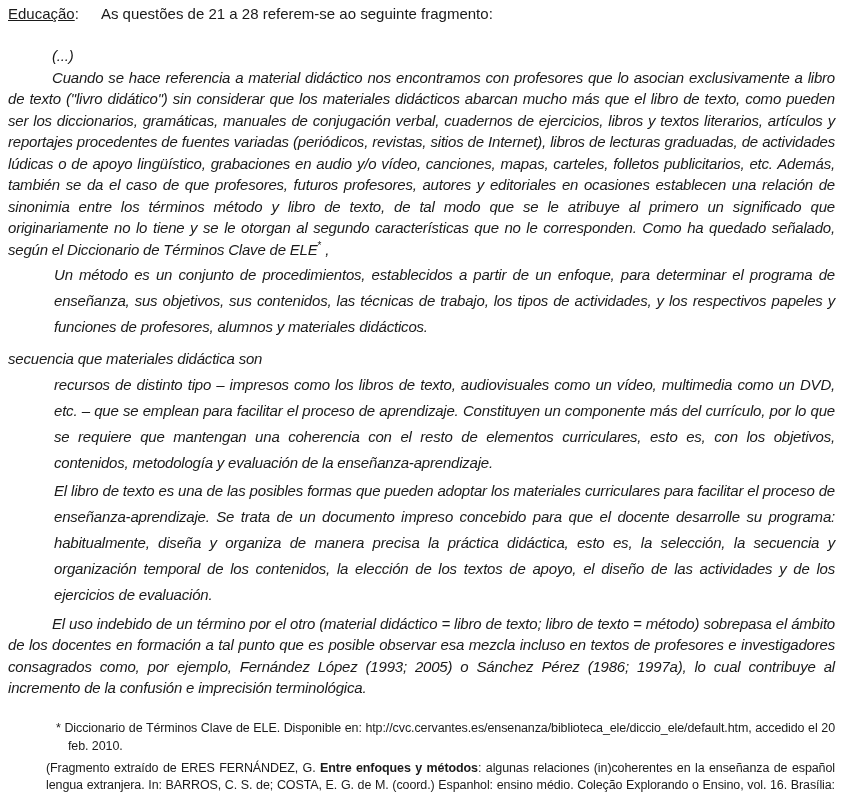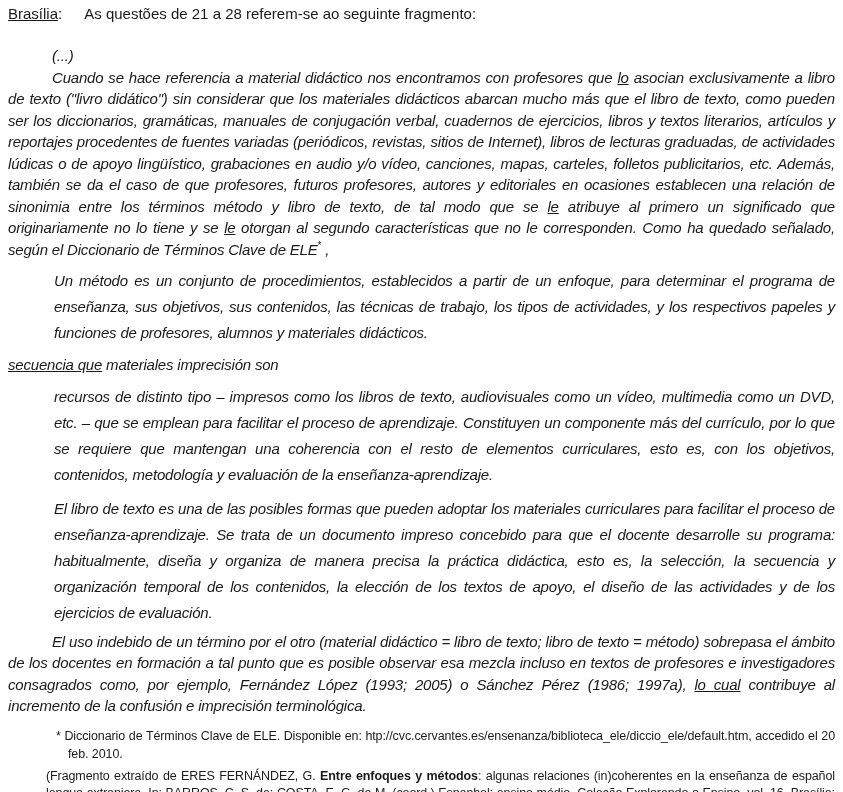--- a/index.html
+++ b/index.html
@@ -36,70 +36,70 @@
     text-align: justify;
     text-indent: 44px;
   }
   .quote {
     margin-left: 46px;
     line-height: 26px;
     text-align: justify;
   }
   .connector { line-height: 21.5px; }
   .connector.indented { text-indent: 44px; }
-  .mt6 { margin-top: 8px; }
+  .mt6 { margin-top: 2px; }
   .mt5 { margin-top: 5px; }
   .mt8 { margin-top: 8px; }
-  .u { text-decoration: underline; }
+  .u { }
   sup.star {
     font-size: 10px;
     font-style: normal;
     vertical-align: super;
     line-height: 0;
   }
 
   .footnotes {
     font-style: normal;
     font-size: 12.5px;
     letter-spacing: -0.1px;
   }
   .fn-asterisk {
-    margin-top: 10px;
+    margin-top: 20px;
     margin-left: 48px;
     padding-left: 12px;
     text-indent: -12px;
     line-height: 18px;
     text-align: justify;
   }
   .fn-source {
     margin-top: 5px;
     margin-left: 38px;
     line-height: 17px;
     text-align: justify;
   }
   .fn-source .b { font-weight: bold; }
 </style>
 </head>
 <body>
 
 <div>
 
   <div class="header-line">
-    <span class="att">Brasília</span><span>:</span><span class="instruction">As questões de 21 a 28 referem-se ao seguinte fragmento:</span>
+    <span class="att">Educação</span><span>:</span><span class="instruction">As questões de 21 a 28 referem-se ao seguinte fragmento:</span>
   </div>
 
   <div class="fragment">
 
     <div class="ellipsis-line">(...)</div>
 
     <div class="para"><span>Cuando se hace referencia a material didáctico nos encontramos con profesores que </span><span class="u">lo</span><span> asocian exclusivamente a libro de texto ("livro didático") sin considerar que los materiales didácticos abarcan mucho más que el libro de texto, como pueden ser los diccionarios, gramáticas, manuales de conjugación verbal, cuadernos de ejercicios, libros y textos literarios, artículos y reportajes procedentes de fuentes variadas (periódicos, revistas, sitios de Internet), libros de lecturas graduadas, de actividades lúdicas o de apoyo lingüístico, grabaciones en audio y/o vídeo, canciones, mapas, carteles, folletos publicitarios, etc. Además, también se da el caso de que profesores, futuros profesores, autores y editoriales en ocasiones establecen una relación de sinonimia entre los términos método y libro de texto, de tal modo que se </span><span class="u">le</span><span> atribuye al primero un significado que originariamente no lo tiene y se </span><span class="u">le</span><span> otorgan al segundo características que no le corresponden. Como ha quedado señalado, según el Diccionario de Términos Clave de ELE</span><sup class="star">*</sup><span> ,</span></div>
 
     <div class="quote mt6">Un método es un conjunto de procedimientos, establecidos a partir de un enfoque, para determinar el programa de enseñanza, sus objetivos, sus contenidos, las técnicas de trabajo, los tipos de actividades, y los respectivos papeles y funciones de profesores, alumnos y materiales didácticos.</div>
 
-    <div class="connector mt8"><span class="u">secuencia que</span><span> materiales imprecisión son</span></div>
+    <div class="connector mt8"><span class="u">secuencia que</span><span> materiales didáctica son</span></div>
 
     <div class="quote mt6">recursos de distinto tipo – impresos como los libros de texto, audiovisuales como un vídeo, multimedia como un DVD, etc. – que se emplean para facilitar el proceso de aprendizaje. Constituyen un componente más del currículo, por lo que se requiere que mantengan una coherencia con el resto de elementos curriculares, esto es, con los objetivos, contenidos, metodología y evaluación de la enseñanza-aprendizaje.</div>
 
 
     <div class="quote mt6">El libro de texto es una de las posibles formas que pueden adoptar los materiales curriculares para facilitar el proceso de enseñanza-aprendizaje. Se trata de un documento impreso concebido para que el docente desarrolle su programa: habitualmente, diseña y organiza de manera precisa la práctica didáctica, esto es, la selección, la secuencia y organización temporal de los contenidos, la elección de los textos de apoyo, el diseño de las actividades y de los ejercicios de evaluación.</div>
 
     <div class="para mt5"><span>El uso indebido de un término por el otro (material didáctico = libro de texto; libro de texto = método) sobrepasa el ámbito de los docentes en formación a tal punto que es posible observar esa mezcla incluso en textos de profesores e investigadores consagrados como, por ejemplo, Fernández López (1993; 2005) o Sánchez Pérez (1986; 1997a), </span><span class="u">lo cual</span><span> contribuye al incremento de la confusión e imprecisión terminológica.</span></div>
 
   </div>
 

